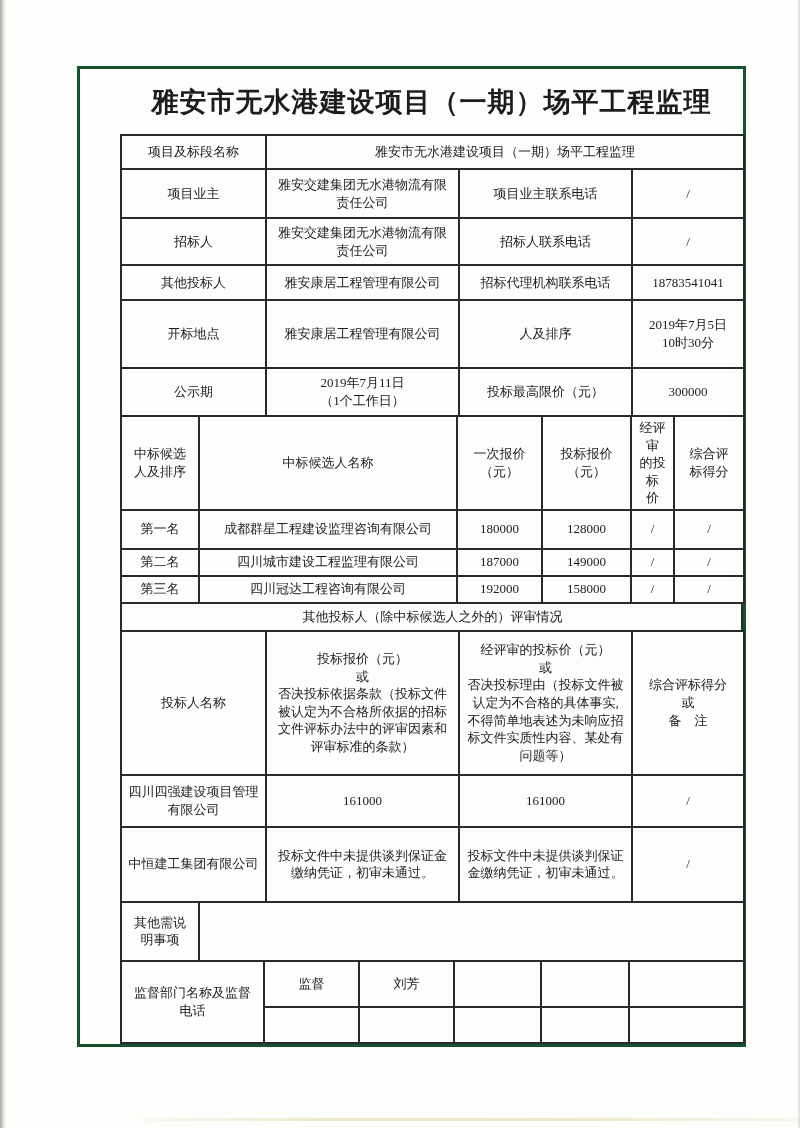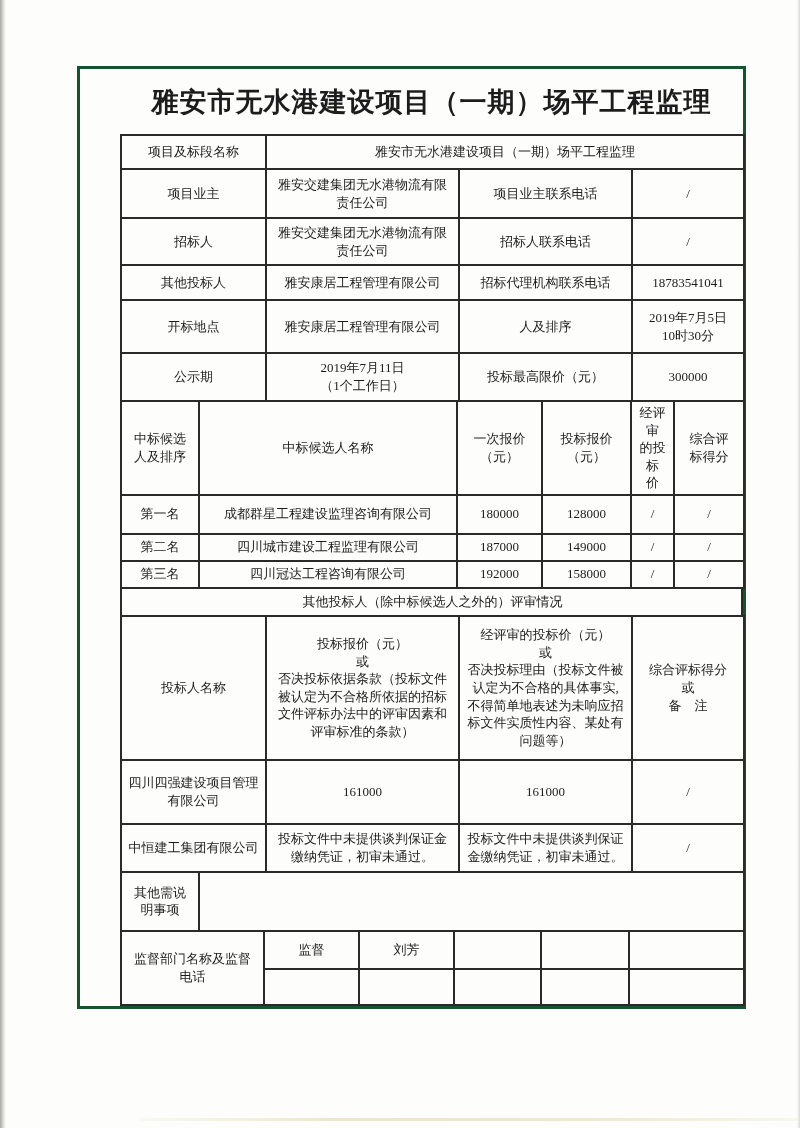--- a/index.html
+++ b/index.html
@@ -91,21 +91,21 @@
       <td class="l">雅安交建集团无水港物流有限责任公司</td>
       <td class="l">招标人联系电话</td>
       <td class="c">/</td>
     </tr>
     <tr style="height:35px">
       <td class="l">其他投标人</td>
       <td class="l">雅安康居工程管理有限公司</td>
       <td class="l">招标代理机构联系电话</td>
       <td class="c">18783541041</td>
     </tr>
-    <tr style="height:53px">
+    <tr style="height:68px">
       <td class="l">开标地点</td>
       <td class="l">雅安康居工程管理有限公司</td>
       <td class="l">人及排序</td>
       <td class="c">2019年7月5日
 10时30分</td>
     </tr>
     <tr style="height:48px">
       <td class="l">公示期</td>
       <td class="c">2019年7月11日
 （1个工作日）</td>
@@ -187,27 +187,27 @@
       <td class="c small">投标报价（元）
 或
 否决投标依据条款（投标文件被认定为不合格所依据的招标文件评标办法中的评审因素和评审标准的条款）</td>
       <td class="c small">经评审的投标价（元）
 或
 否决投标理由（投标文件被认定为不合格的具体事实,不得简单地表述为未响应招标文件实质性内容、某处有问题等）</td>
       <td class="c">综合评标得分
 或
 备　注</td>
     </tr>
-    <tr style="height:64px">
+    <tr style="height:52px">
       <td class="l">四川四强建设项目管理有限公司</td>
       <td class="c">161000</td>
       <td class="c">161000</td>
       <td class="c">/</td>
     </tr>
-    <tr style="height:48px">
+    <tr style="height:75px">
       <td class="l">中恒建工集团有限公司</td>
       <td class="l">投标文件中未提供谈判保证金缴纳凭证，初审未通过。</td>
       <td class="c">投标文件中未提供谈判保证金缴纳凭证，初审未通过。</td>
       <td class="c">/</td>
     </tr>
   </tbody>
     </table>
 
   <table class="tbl">
     <colgroup>
@@ -226,21 +226,21 @@
   <table class="tbl">
     <colgroup>
         <col style="width:143px">
         <col style="width:95px">
         <col style="width:95px">
         <col style="width:87px">
         <col style="width:88px">
         <col style="width:115px">
       </colgroup>
     <tbody>
-        <tr style="height:38px">
+        <tr style="height:46px">
       <td class="c" rowspan="2">监督部门名称及监督
 电话</td>
       <td class="l">监督</td>
       <td class="l">刘芳</td>
       <td class="l"></td>
       <td class="l"></td>
       <td class="l"></td>
     </tr>
     <tr style="height:36px">
       <td class="l"></td>

